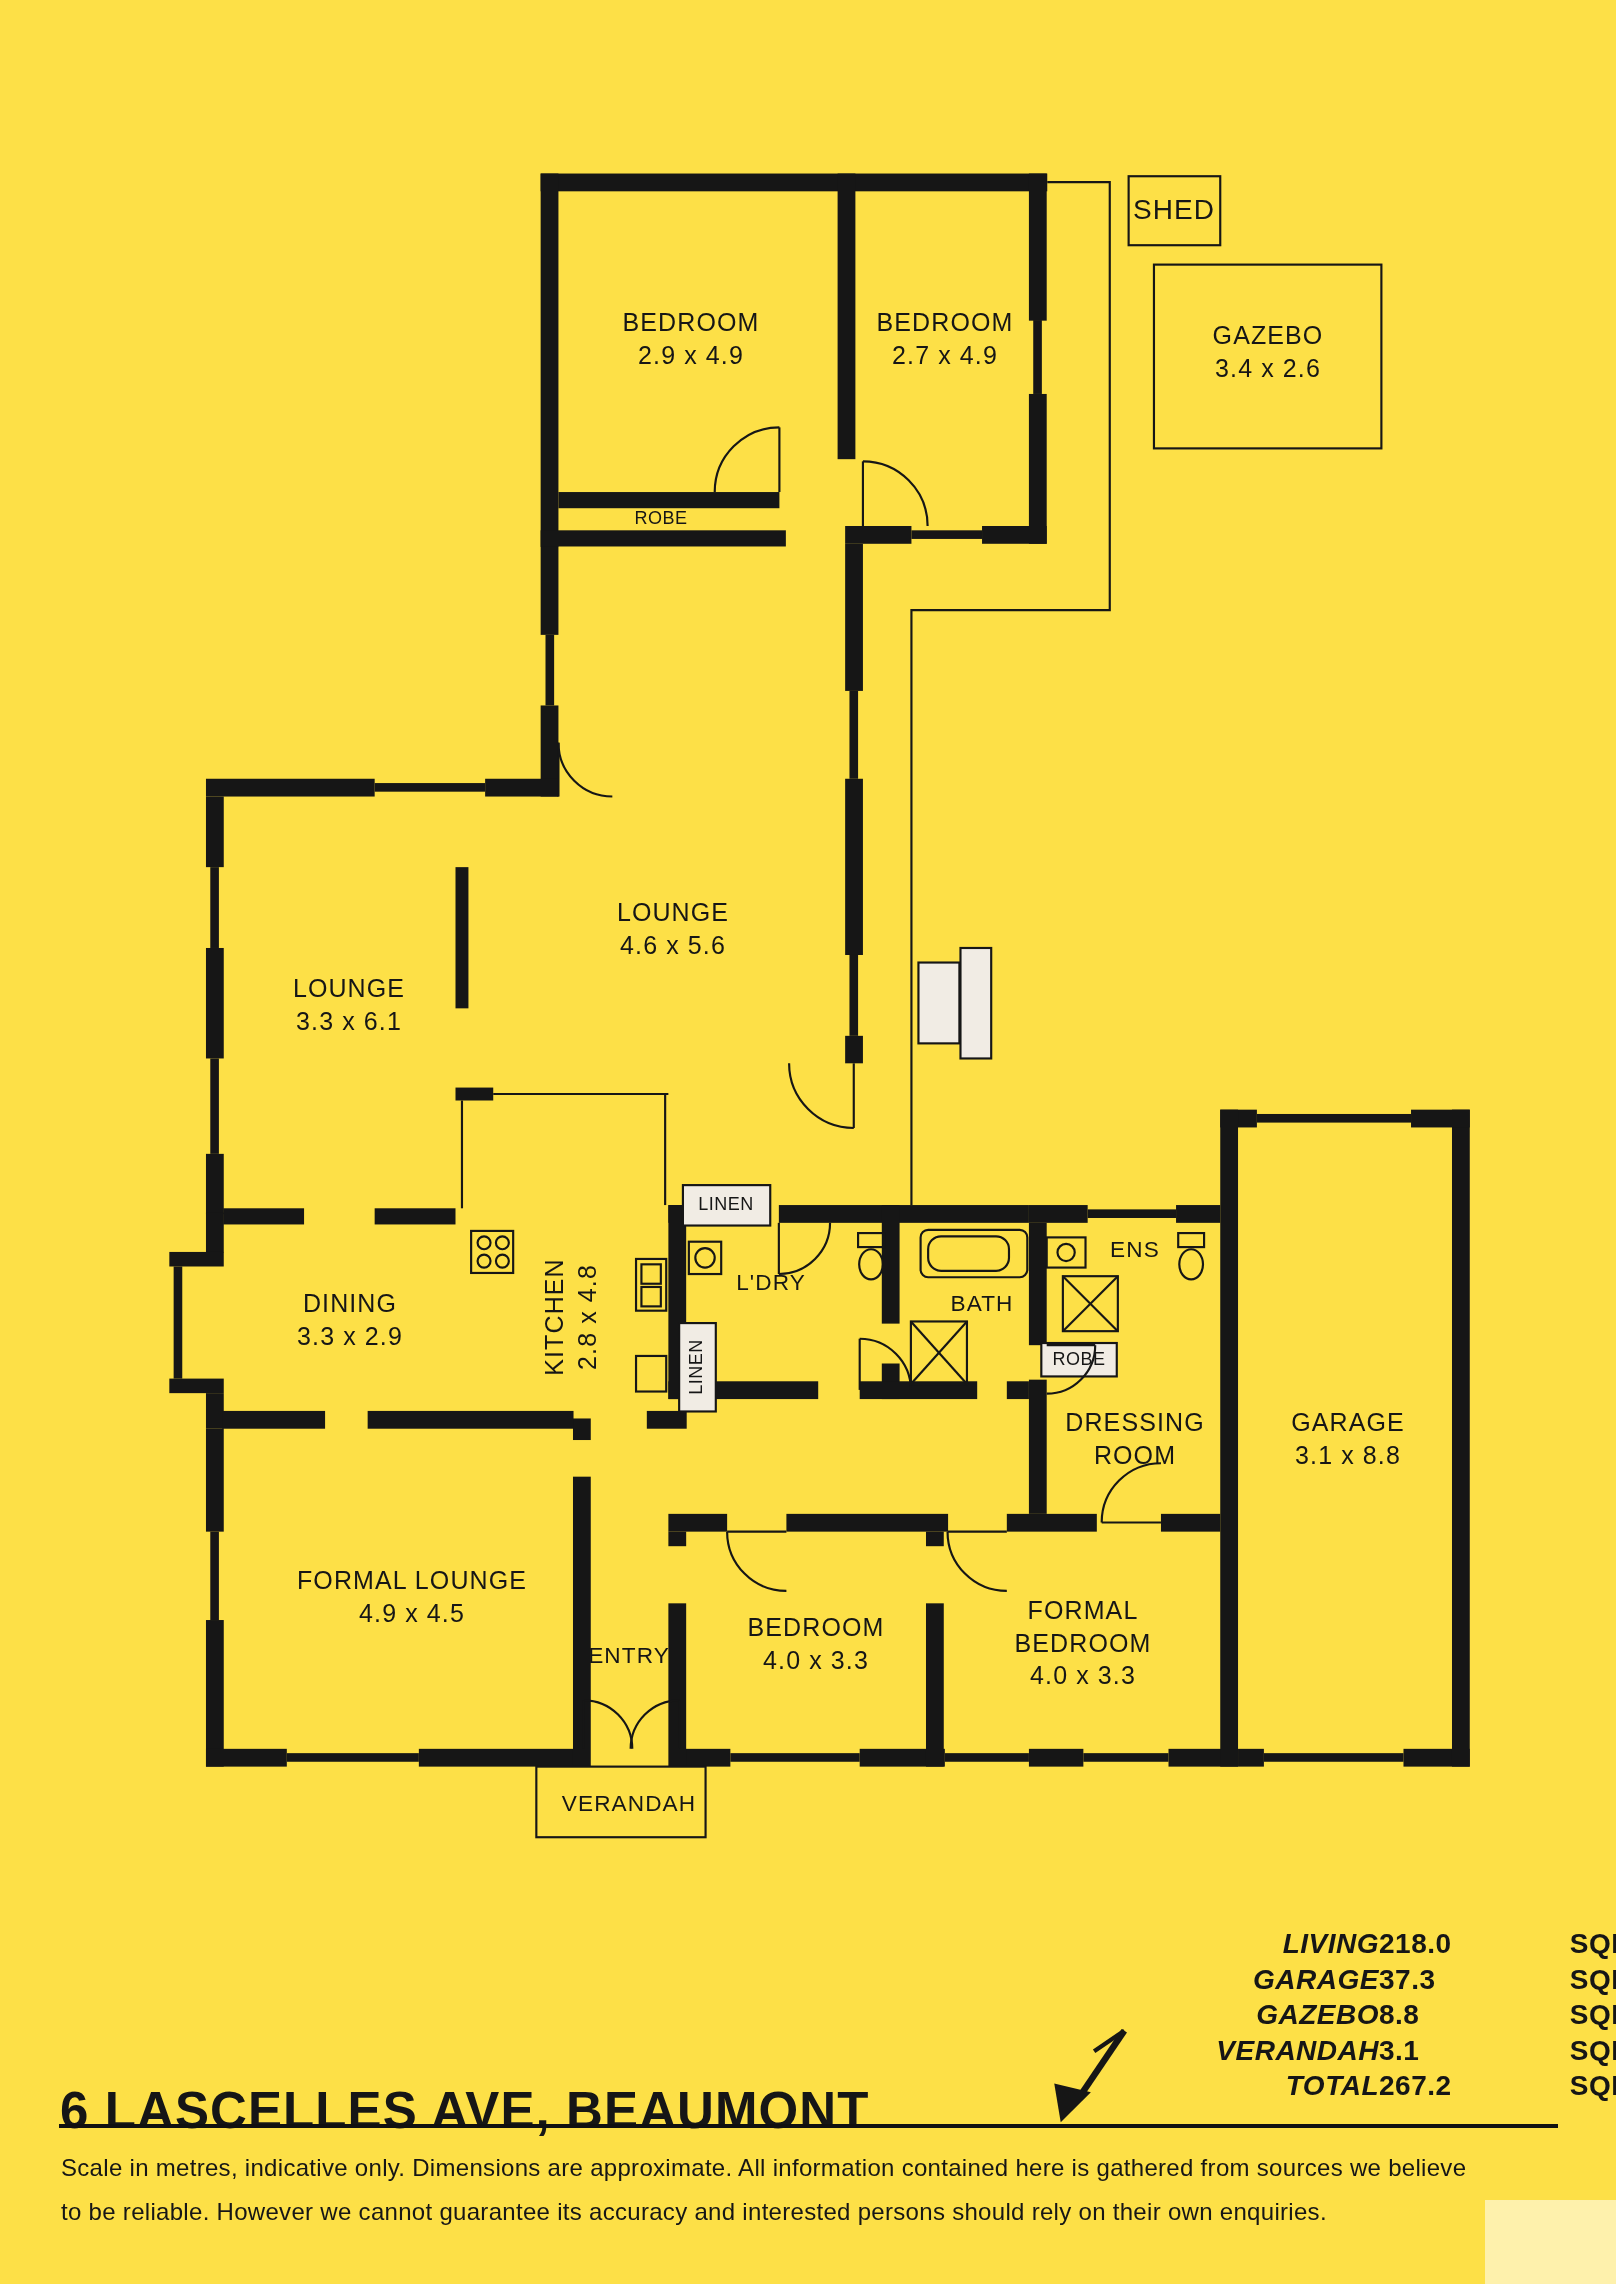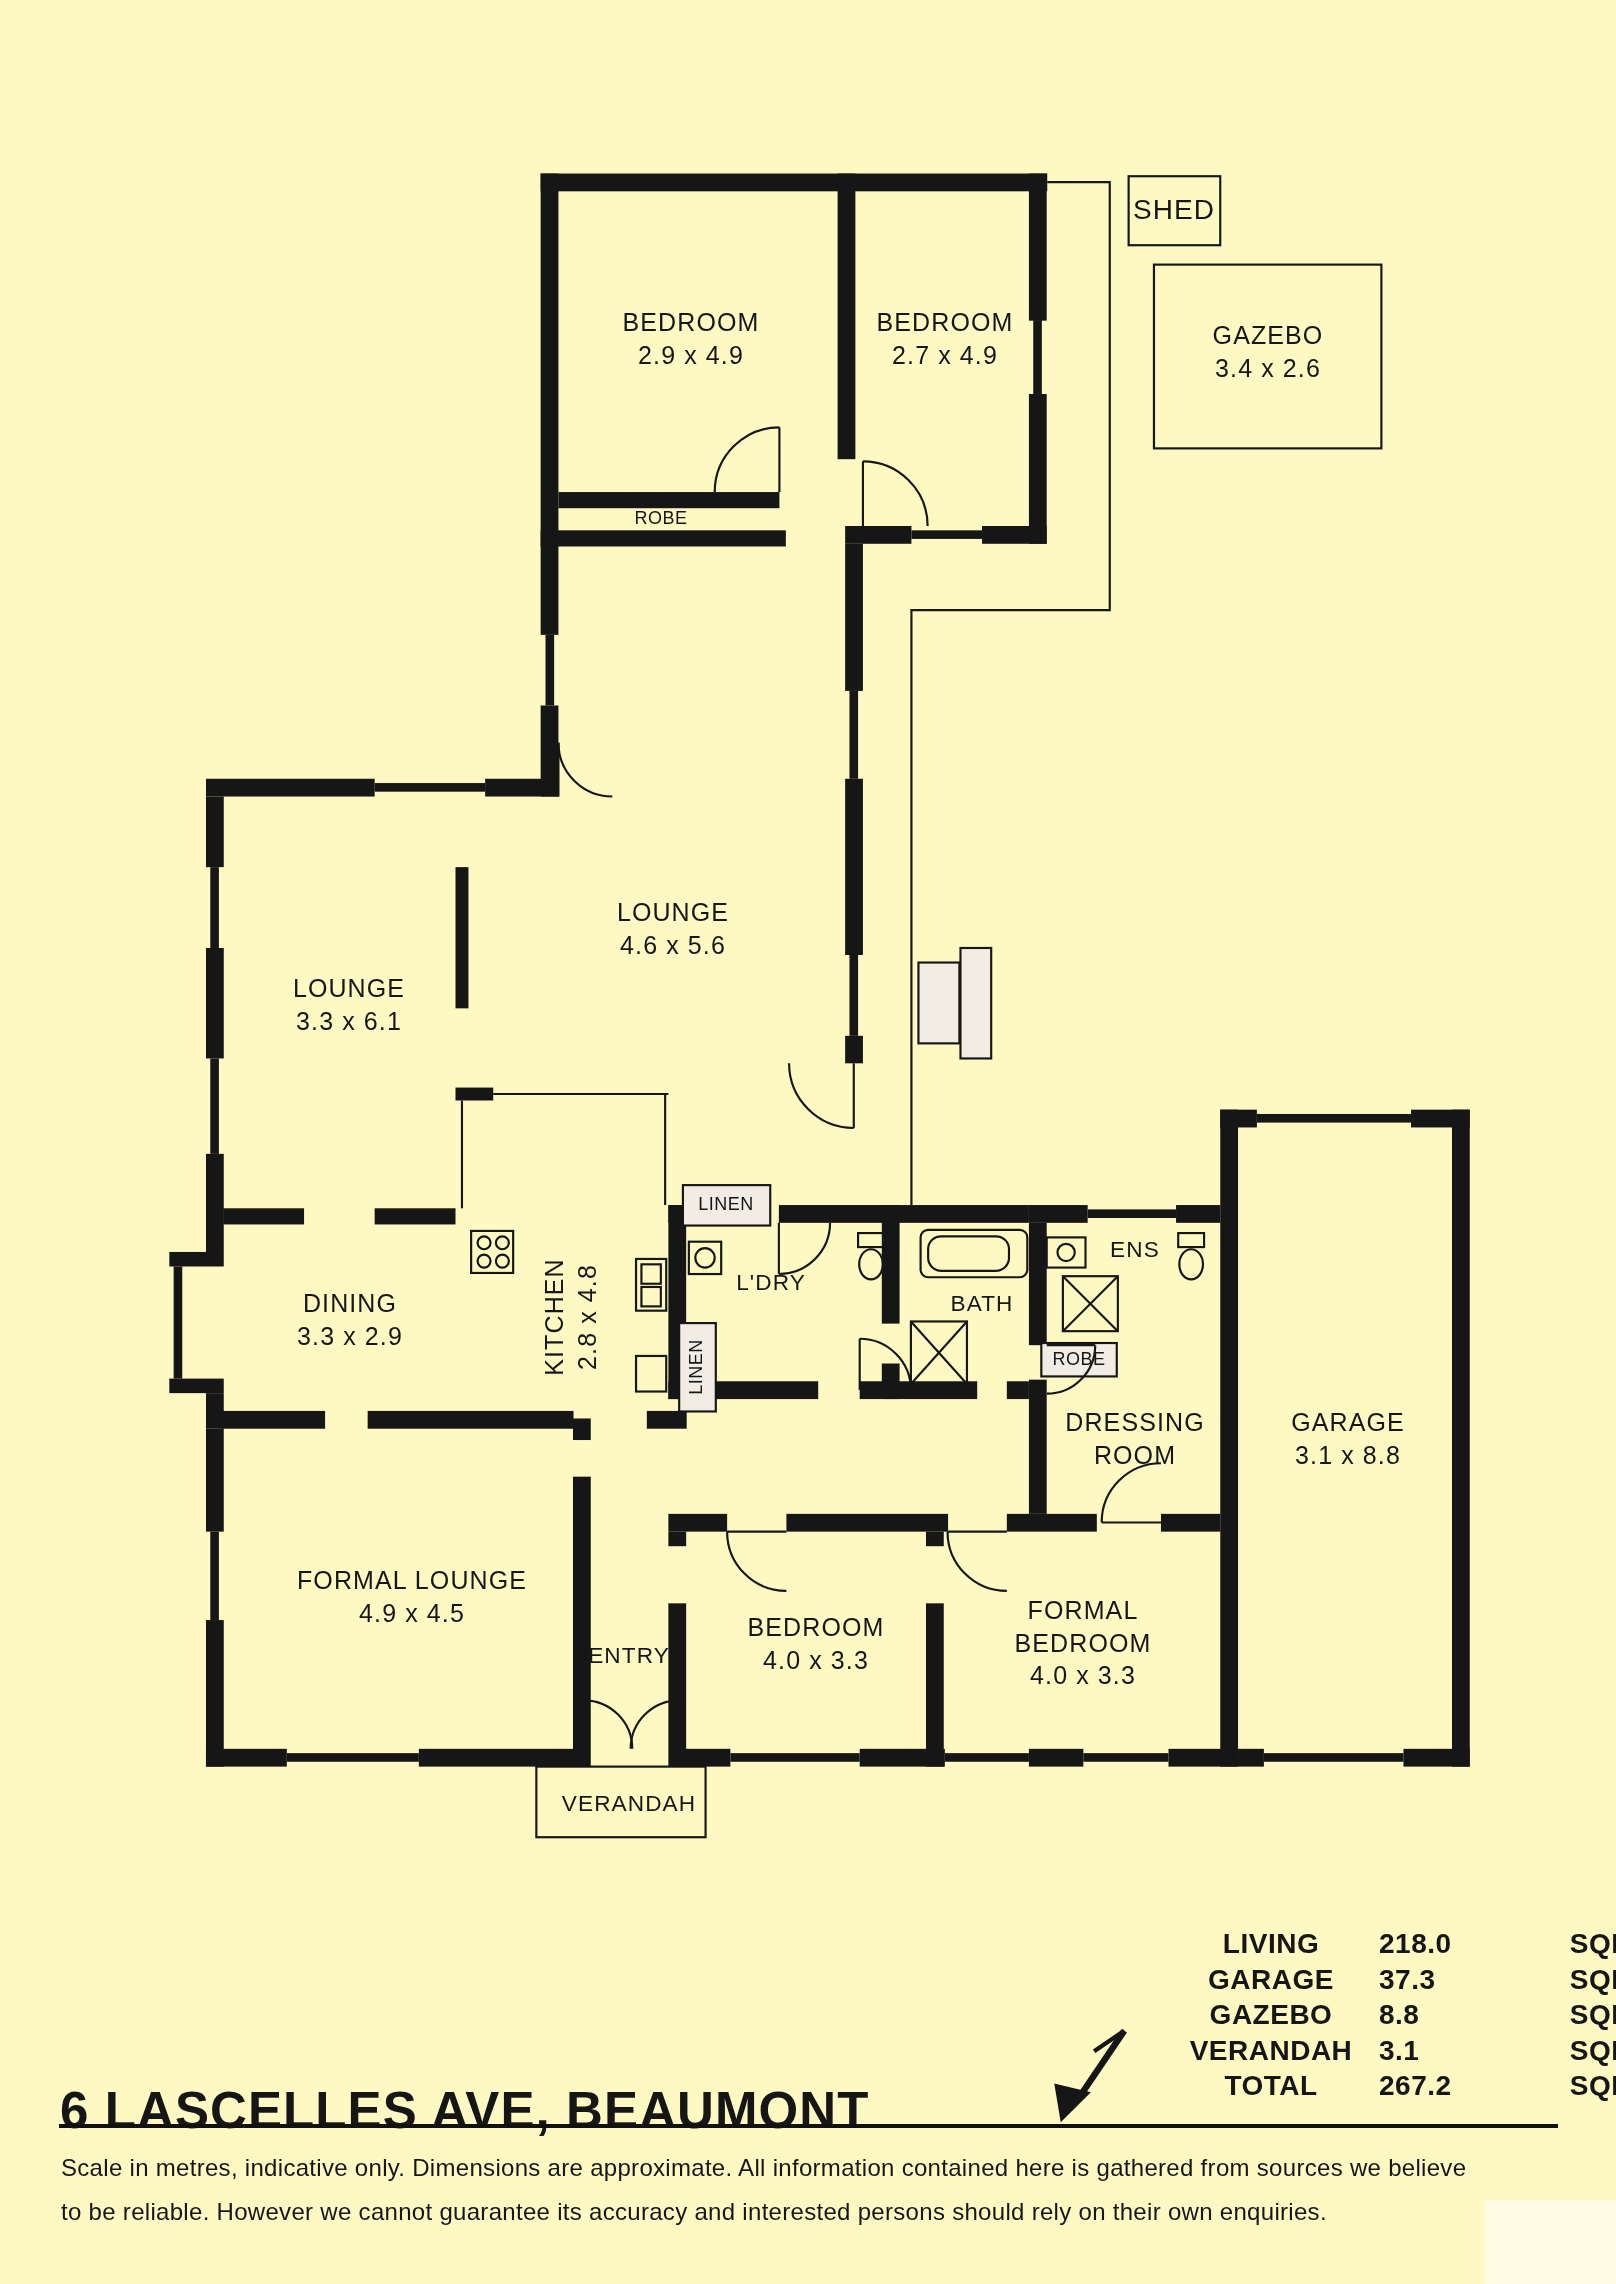--- a/index.html
+++ b/index.html
@@ -1,37 +1,37 @@
 <!DOCTYPE html>
 <html style="font-size:8.6px"><head>
 <meta charset="utf-8">
 <style>
   html,body{margin:0;padding:0;background:#f1ece4;}
-  .plan{position:relative;width:1617px;height:2284px;background:#fef9c3;
+  .plan{position:relative;width:1617px;height:2284px;background:#fde047;
         font-family:"Liberation Sans",sans-serif;color:#161616;overflow:hidden;}
   .plan svg{position:absolute;left:0;top:0;}
   .w rect{fill:#161616;}
   .win rect{fill:#161616;}
   .thin{fill:none;stroke:#161616;stroke-width:4;}
   .box{fill:#f1ece4;stroke:#161616;stroke-width:4;}
   .arc{fill:none;stroke:#161616;stroke-width:4;}
   .fix{fill:none;stroke:#161616;stroke-width:4;}
   .needle{fill:#161616;}
   .lbl{position:absolute;transform:translate(-50%,-50%);text-align:center;
        white-space:nowrap;letter-spacing:1.1px;font-size:25px;line-height:1.3;color:#161616;}
   .lbl span{display:block;}
   .vert{transform:translate(-50%,-50%) rotate(-90deg);}
   .f52{font-size:28px;}
   .f42{font-size:22.6px;}
   .f33{font-size:18px;letter-spacing:0.5px;}
   .addr{position:absolute;left:60px;top:2048px;font-size:51px;font-weight:700;letter-spacing:1.1px;margin-top:33px;}
   .areas{position:absolute;left:1163px;top:1930px;display:grid;
          grid-template-columns:216px 172px 84px;font-size:28px;font-weight:700;
          letter-spacing:0.5px;line-height:28px;row-gap:7.5px;}
-  .a-label{text-align:center;}
+  .a-label{text-align:right;font-style:italic;}
   .a-value{}
   .a-unit{text-align:right;}
   .rule{position:absolute;left:59px;top:2124px;width:1499px;height:4.3px;background:#111;}
   .disc{position:absolute;left:61px;top:2141px;font-size:24px;line-height:34px;letter-spacing:0.3px;}
   .disc span{display:block;margin-top:10px;}
   .wm{position:absolute;left:1485px;top:2200px;width:132px;height:84px;background:rgba(255,255,255,.55);}
 </style>
 </head>
 <body>
 

